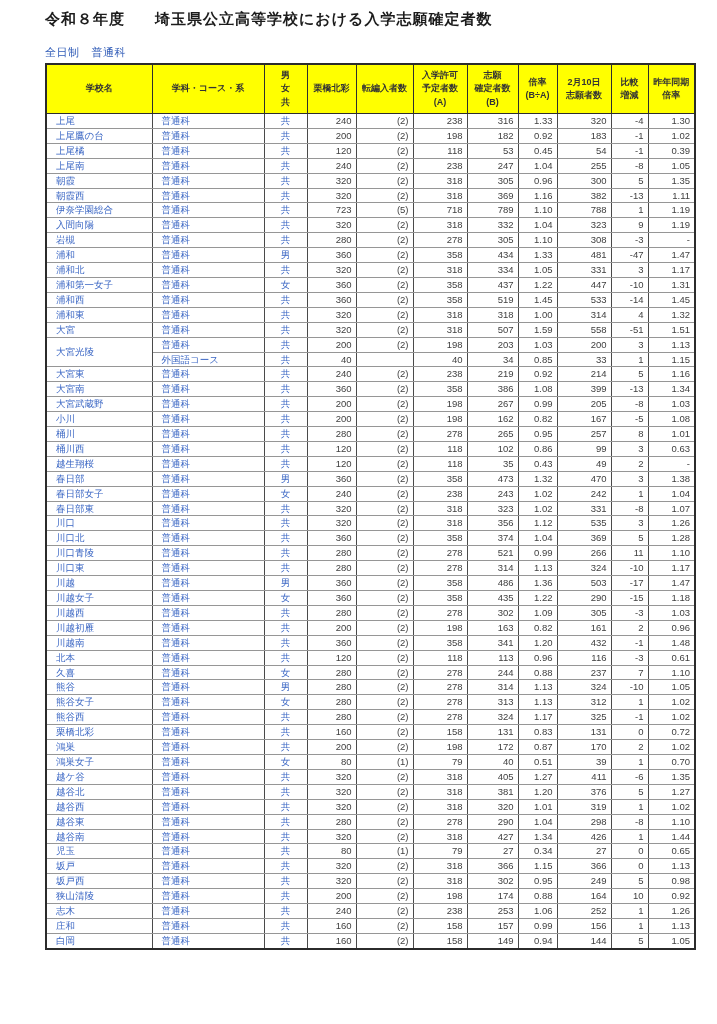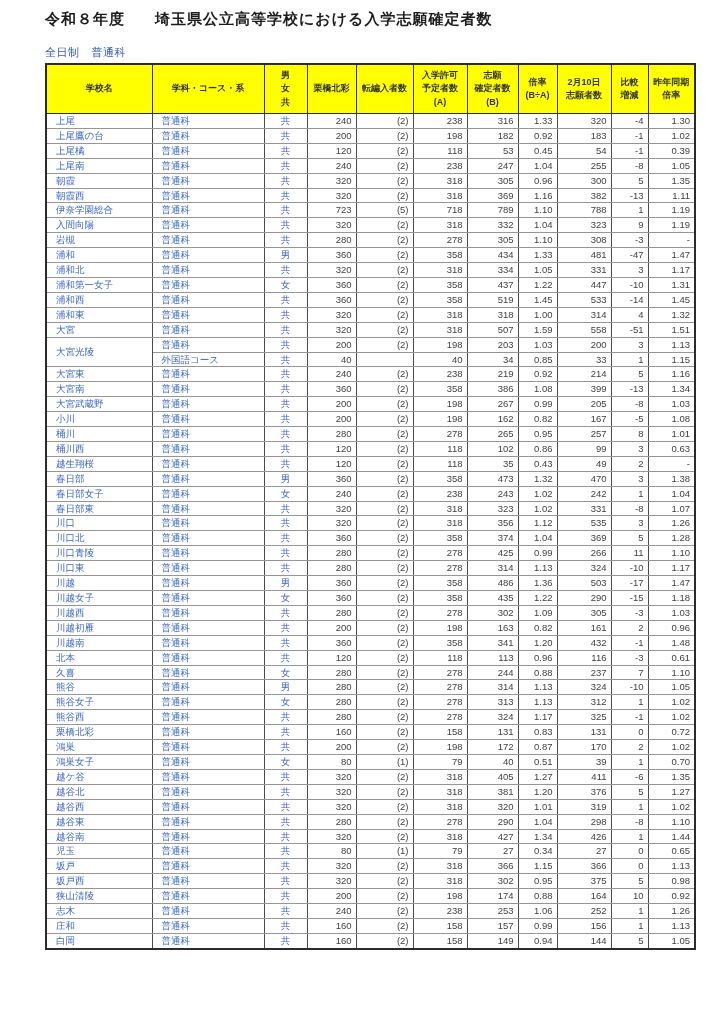--- a/index.html
+++ b/index.html
@@ -465,21 +465,21 @@
           <td class="c-num">5</td>
           <td class="c-num">1.28</td>
         </tr>
         <tr>
           <td class="c-school">川口青陵</td>
           <td class="c-course">普通科</td>
           <td class="c-gender">共</td>
           <td class="c-num">280</td>
           <td class="c-num">(2)</td>
           <td class="c-num">278</td>
-          <td class="c-num">425</td>
+          <td class="c-num">521</td>
           <td class="c-num">0.99</td>
           <td class="c-num">266</td>
           <td class="c-num">11</td>
           <td class="c-num">1.10</td>
         </tr>
         <tr>
           <td class="c-school">川口東</td>
           <td class="c-course">普通科</td>
           <td class="c-gender">共</td>
           <td class="c-num">280</td>
@@ -753,21 +753,21 @@
         </tr>
         <tr>
           <td class="c-school">坂戸西</td>
           <td class="c-course">普通科</td>
           <td class="c-gender">共</td>
           <td class="c-num">320</td>
           <td class="c-num">(2)</td>
           <td class="c-num">318</td>
           <td class="c-num">302</td>
           <td class="c-num">0.95</td>
-          <td class="c-num">375</td>
+          <td class="c-num">249</td>
           <td class="c-num">5</td>
           <td class="c-num">0.98</td>
         </tr>
         <tr>
           <td class="c-school">狭山清陵</td>
           <td class="c-course">普通科</td>
           <td class="c-gender">共</td>
           <td class="c-num">200</td>
           <td class="c-num">(2)</td>
           <td class="c-num">198</td>

